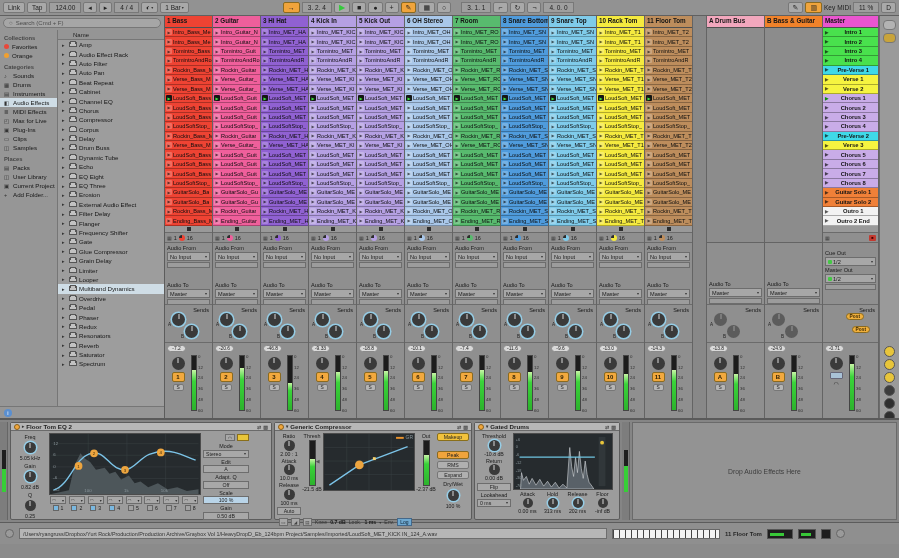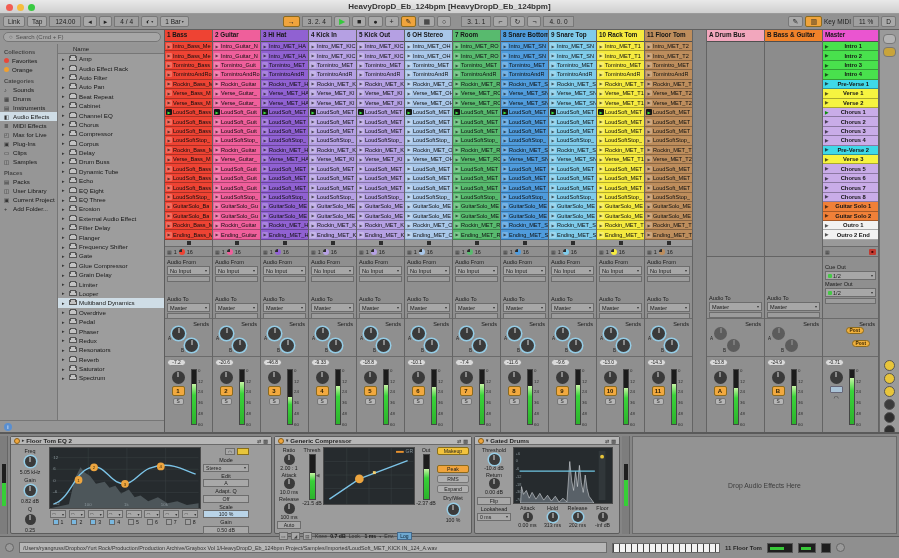--- a/index.html
+++ b/index.html
@@ -168,28 +168,20 @@
   .sbtrack{font-size:6px;font-weight:bold;white-space:nowrap;}
   .sbmeter{height:10px;background:#1e1e1e;border:1px solid #555;position:relative;flex:none;}
   .sbmeter.w1{width:26px;} .sbmeter.w2{width:18px;} .sbmeter.w3{width:10px;}
   .sbmeter .gg{position:absolute;left:2px;bottom:2px;width:60%;height:3px;background:#38c838;}
 </style>
 </head>
 <body>
 
 <div class="app">
 
-  <div class="titlebar">
-    <div class="lights">
-      <span class="light l-red"></span>
-      <span class="light l-yel"></span>
-      <span class="light l-grn"></span>
-    </div>
-    <span>HeavyDropD_Eb_124bpm  [HeavyDropD_Eb_124bpm]</span>
-  </div>
 
   <div class="transport">
     <span class="tbtn">Link</span>
     <span class="tbtn">Tap</span>
     <span class="tdisp">124.00</span>
     <span class="tbtn tic">◂</span>
     <span class="tbtn tic">▸</span>
     <span class="tdisp">4 / 4</span>
     <span class="tbtn">
         <span class="tic">◐</span>

